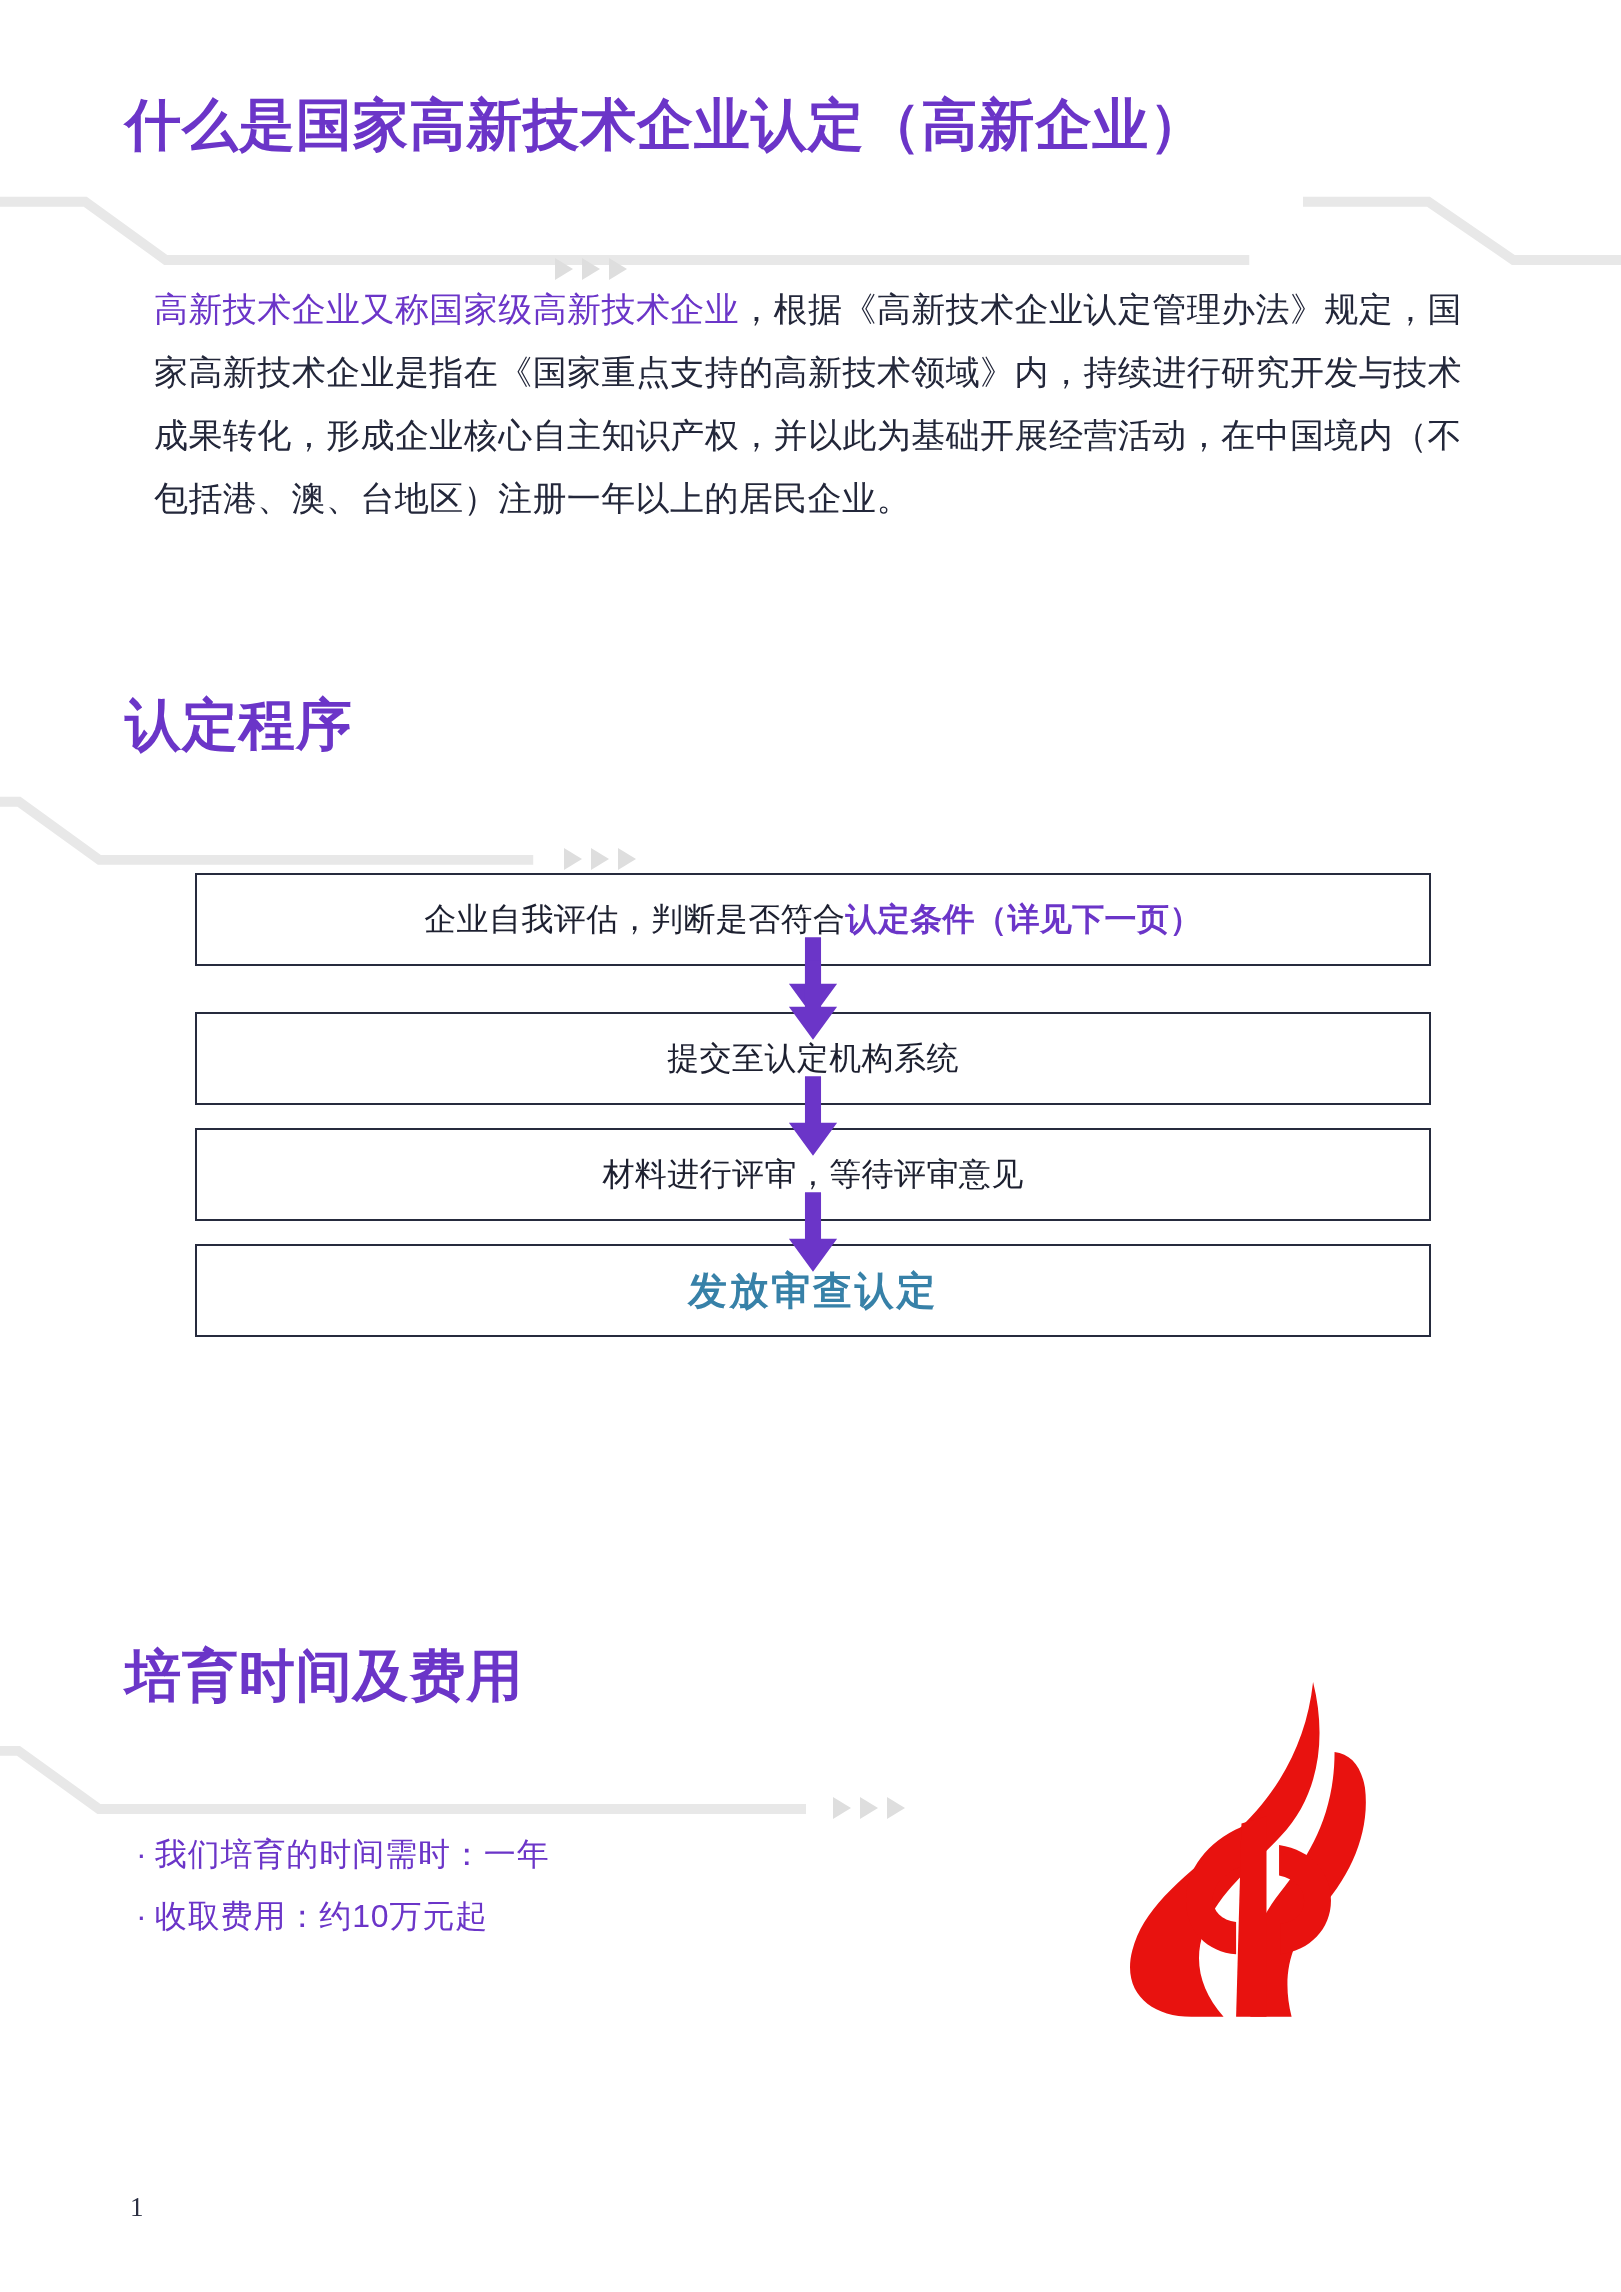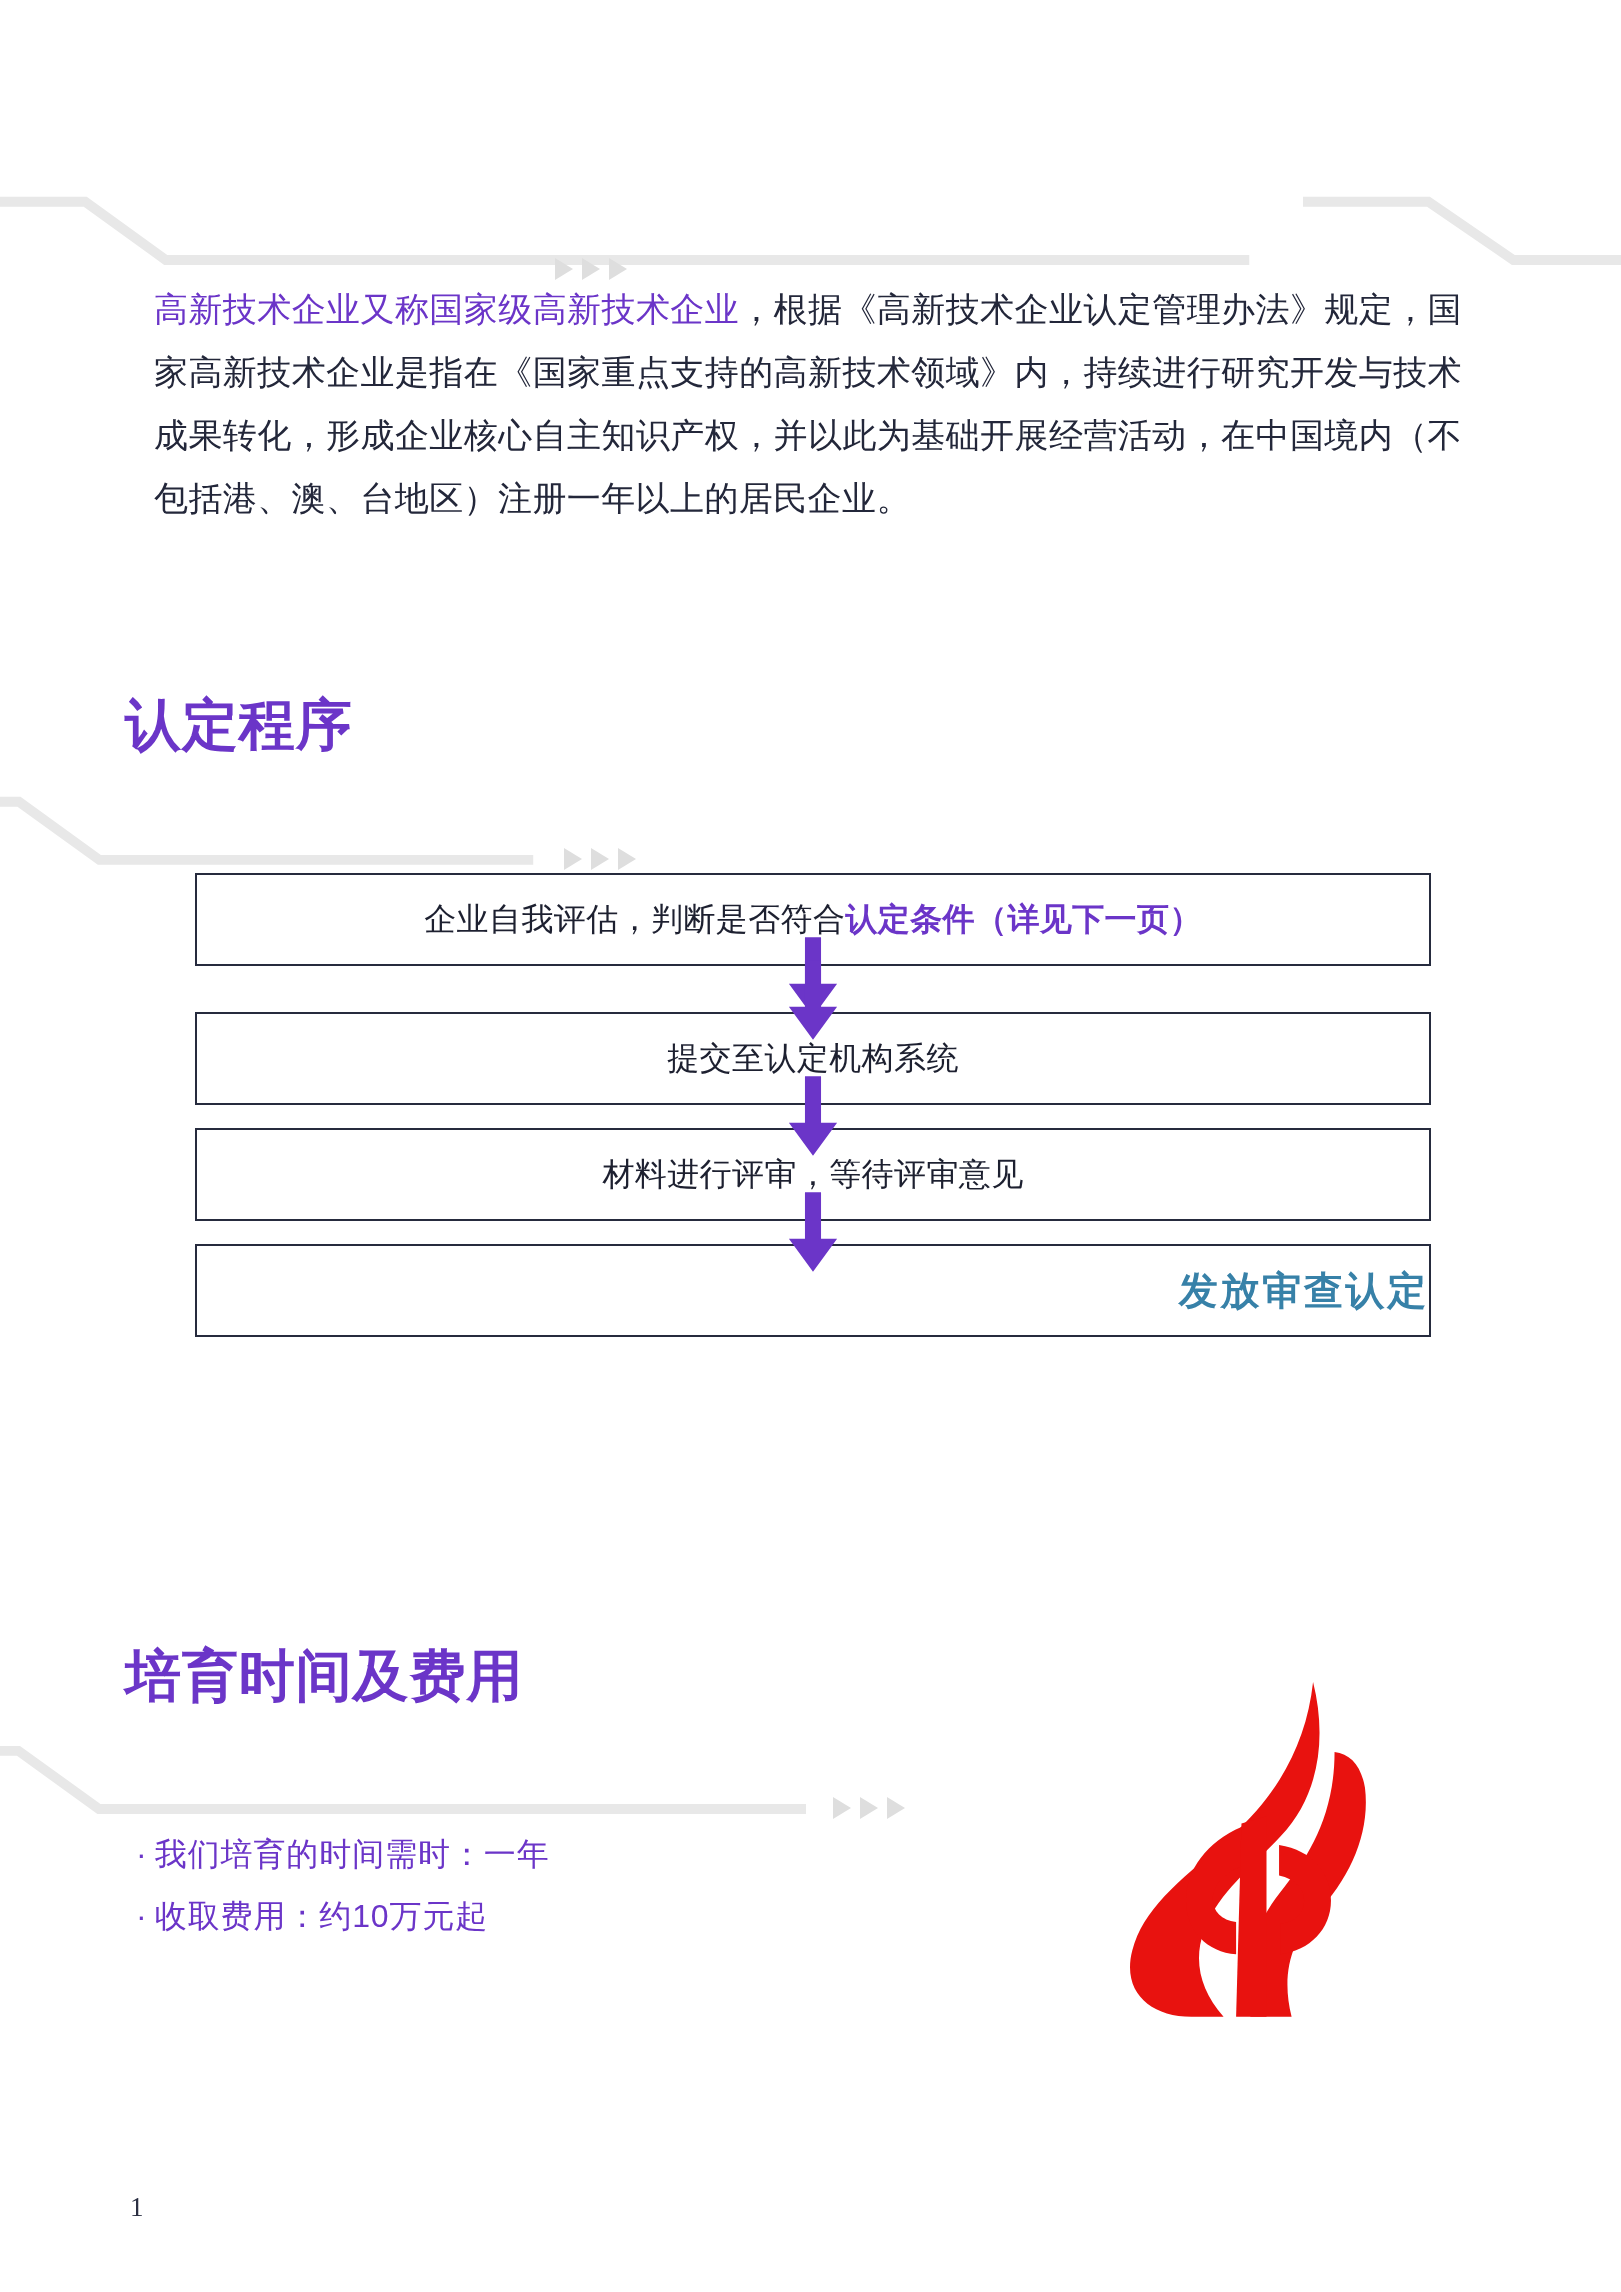--- a/index.html
+++ b/index.html
@@ -81,21 +81,20 @@
     justify-content: center;
     font-size: 32px;
     color: #1d2030;
     letter-spacing: 0.4px;
   }
   .flow-box.final {
     font-size: 39px;
     font-weight: bold;
     color: #3781A8;
     letter-spacing: 2.7px;
-    justify-content: flex-end;
   }
   .flow-box .accent {
     color: #6B35C8;
     font-weight: bold;
   }
   .flow-gap {
     height: 23px;
     position: relative;
   }
   .arrow-down {
@@ -142,20 +141,21 @@
   }
 </style>
 </head>
 <body>
 
 <div class="section-block" style="top:54px;height:197px;">
   <svg class="deco-svg" height="197" viewBox="0 0 1810 220">
     <path d="M -10,165 L 95,165 L 185,230 L 1395,230" fill="none" stroke="#E8E8E8" stroke-width="11" stroke-linejoin="miter"></path>
     <path d="M 1455,165 L 1595,165 L 1690,230 L 1830,230" fill="none" stroke="#E8E8E8" stroke-width="11" stroke-linejoin="miter"></path>
   </svg>
+  <div class="sec-title" style="left:125px; top:43px;">什么是国家高新技术企业认定（高新企业）</div>
   <div class="arrows" style="left:555px; top:204px;">
     <span class="tri"></span>
     <span class="tri"></span>
     <span class="tri"></span>
   </div>
 </div>
 
 <div class="para" style="left:154px; top:278px; width:1308px;">
   <span class="hl">高新技术企业又称国家级高新技术企业</span><span>，根据《高新技术企业认定管理办法》规定，国家高新技术企业是指在《国家重点支持的高新技术领域》内，持续进行研究开发与技术成果转化，形成企业核心自主知识产权，并以此为基础开展经营活动，在中国境内（不包括港、澳、台地区）注册一年以上的居民企业。</span>
 </div>

